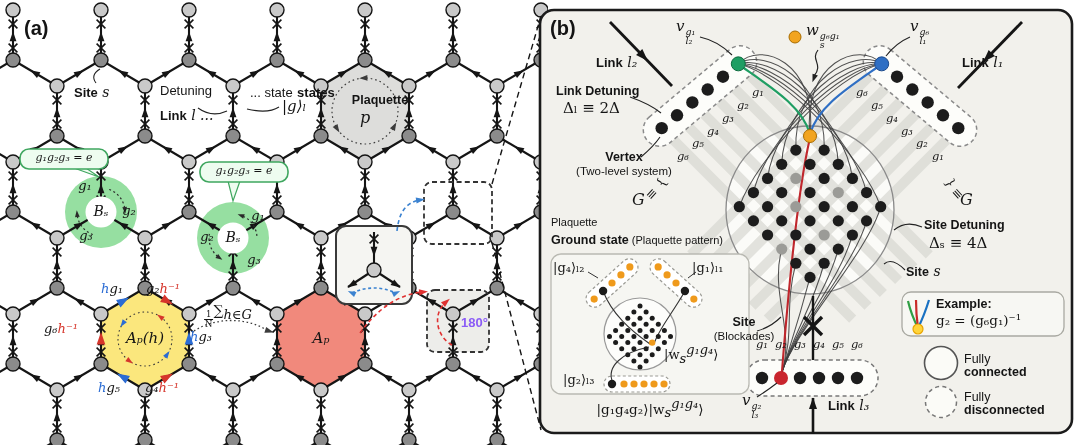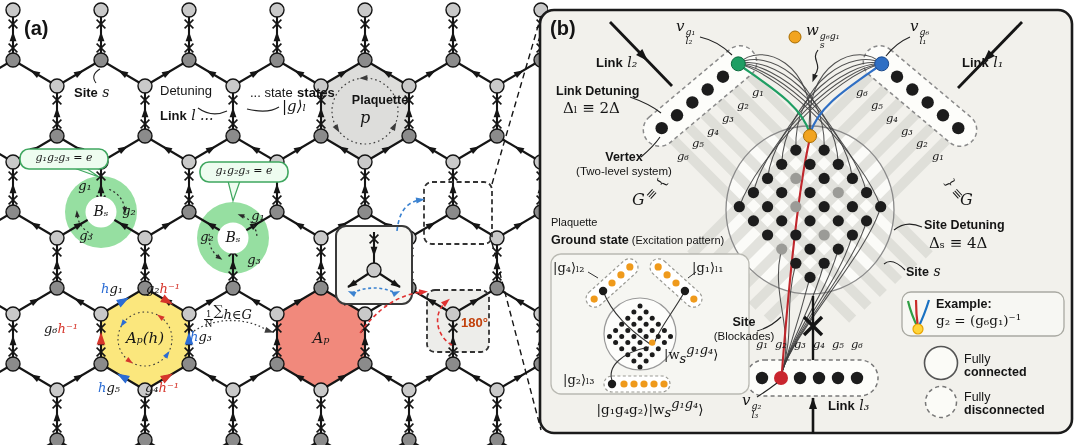--- a/index.html
+++ b/index.html
@@ -5,21 +5,21 @@
 html,body{margin:0;padding:0;background:#fff}
 .fig{position:relative;width:1078px;height:445px;background:#fff;font-family:"Liberation Sans",sans-serif;color:#141414;overflow:hidden}
 svg{position:absolute;left:0;top:0}
 .lbl{position:absolute;white-space:nowrap;line-height:1.05}
 .c{transform:translateX(-50%)}
 .b{font-weight:bold}
 .mi{font-family:"DejaVu Serif","DejaVu Sans",serif;font-style:italic}
 .mr{font-family:"DejaVu Serif","DejaVu Sans",serif}.f115{font-size:11.5px}.f12{font-size:11px}.f125{font-size:12.5px}
 .f13{font-size:13px}.f135{font-size:13.5px}.f14{font-size:14px}.f15{font-size:15px}
 .f16{font-size:16px}.f20{font-size:20px}
-.blue{color:#2b6cd4}.red{color:#d6352b}.rot{color:#c2410c}
+.blue{color:#2b6cd4}.red{color:#d6352b}.rot{color:#8b5cf6}
 .ss{display:inline-flex;flex-direction:column;line-height:.95;font-size:9.5px;vertical-align:-4px;margin-left:1px}
 .ss .sup,.ss .sub{font-family:"DejaVu Serif","DejaVu Sans",serif;font-style:italic}
 .frac{display:inline-flex;flex-direction:column;align-items:center;font-size:8.5px;line-height:1.05;vertical-align:-2px;font-family:"DejaVu Serif","DejaVu Sans",serif}
 .frac .den{border-top:1px solid #141414;padding:0 1px}
 .rotspan{display:inline-block}
 sub,sup{font-size:13px}
 </style>
 </head>
 <body>
 
@@ -965,19 +965,19 @@
         <span class="sup">g₂</span>
         <span class="sub">l₃</span>
       </span></div>
 <div class="lbl b f125" style="left:936px;top:298px">Example:</div>
 <div class="lbl mr f135" style="left:936px;top:313px">g₂ = (g₆g₁)⁻¹</div>
 <div class="lbl f125" style="left:964px;top:353px">Fully</div>
 <div class="lbl b f125" style="left:964px;top:366px">connected</div>
 <div class="lbl f125" style="left:964px;top:391px">Fully</div>
 <div class="lbl b f125" style="left:964px;top:404px">disconnected</div>
 <div class="lbl f12" style="left:551px;top:217px">Plaquette</div>
-<div class="lbl" style="left:551px;top:231px"><span class="b f125">Ground state</span><span class="f12"> (Excitation pattern)</span></div>
+<div class="lbl" style="left:551px;top:231px"><span class="b f125">Ground state</span><span class="f12"> (Plaquette pattern)</span></div>
 <div class="lbl mr f13" style="left:553px;top:261px">|g₄⟩ₗ₂</div>
 <div class="lbl mr f13" style="left:692px;top:261px">|g₁⟩ₗ₁</div>
 <div class="lbl mr f13" style="left:563px;top:373px">|g₂⟩ₗ₃</div>
 <div class="lbl mr f13" style="left:664px;top:343px"><span>|w</span><sub class="mi">s</sub><sup class="mi">g₁g₄</sup><span>⟩</span></div>
 <div class="lbl mr f135 c" style="left:650px;top:397px"><span>|g₁g₄g₂⟩|w</span><sub class="mi">s</sub><sup class="mi">g₁g₄</sup><span>⟩</span></div>
 </div>
 
 </body></html>

